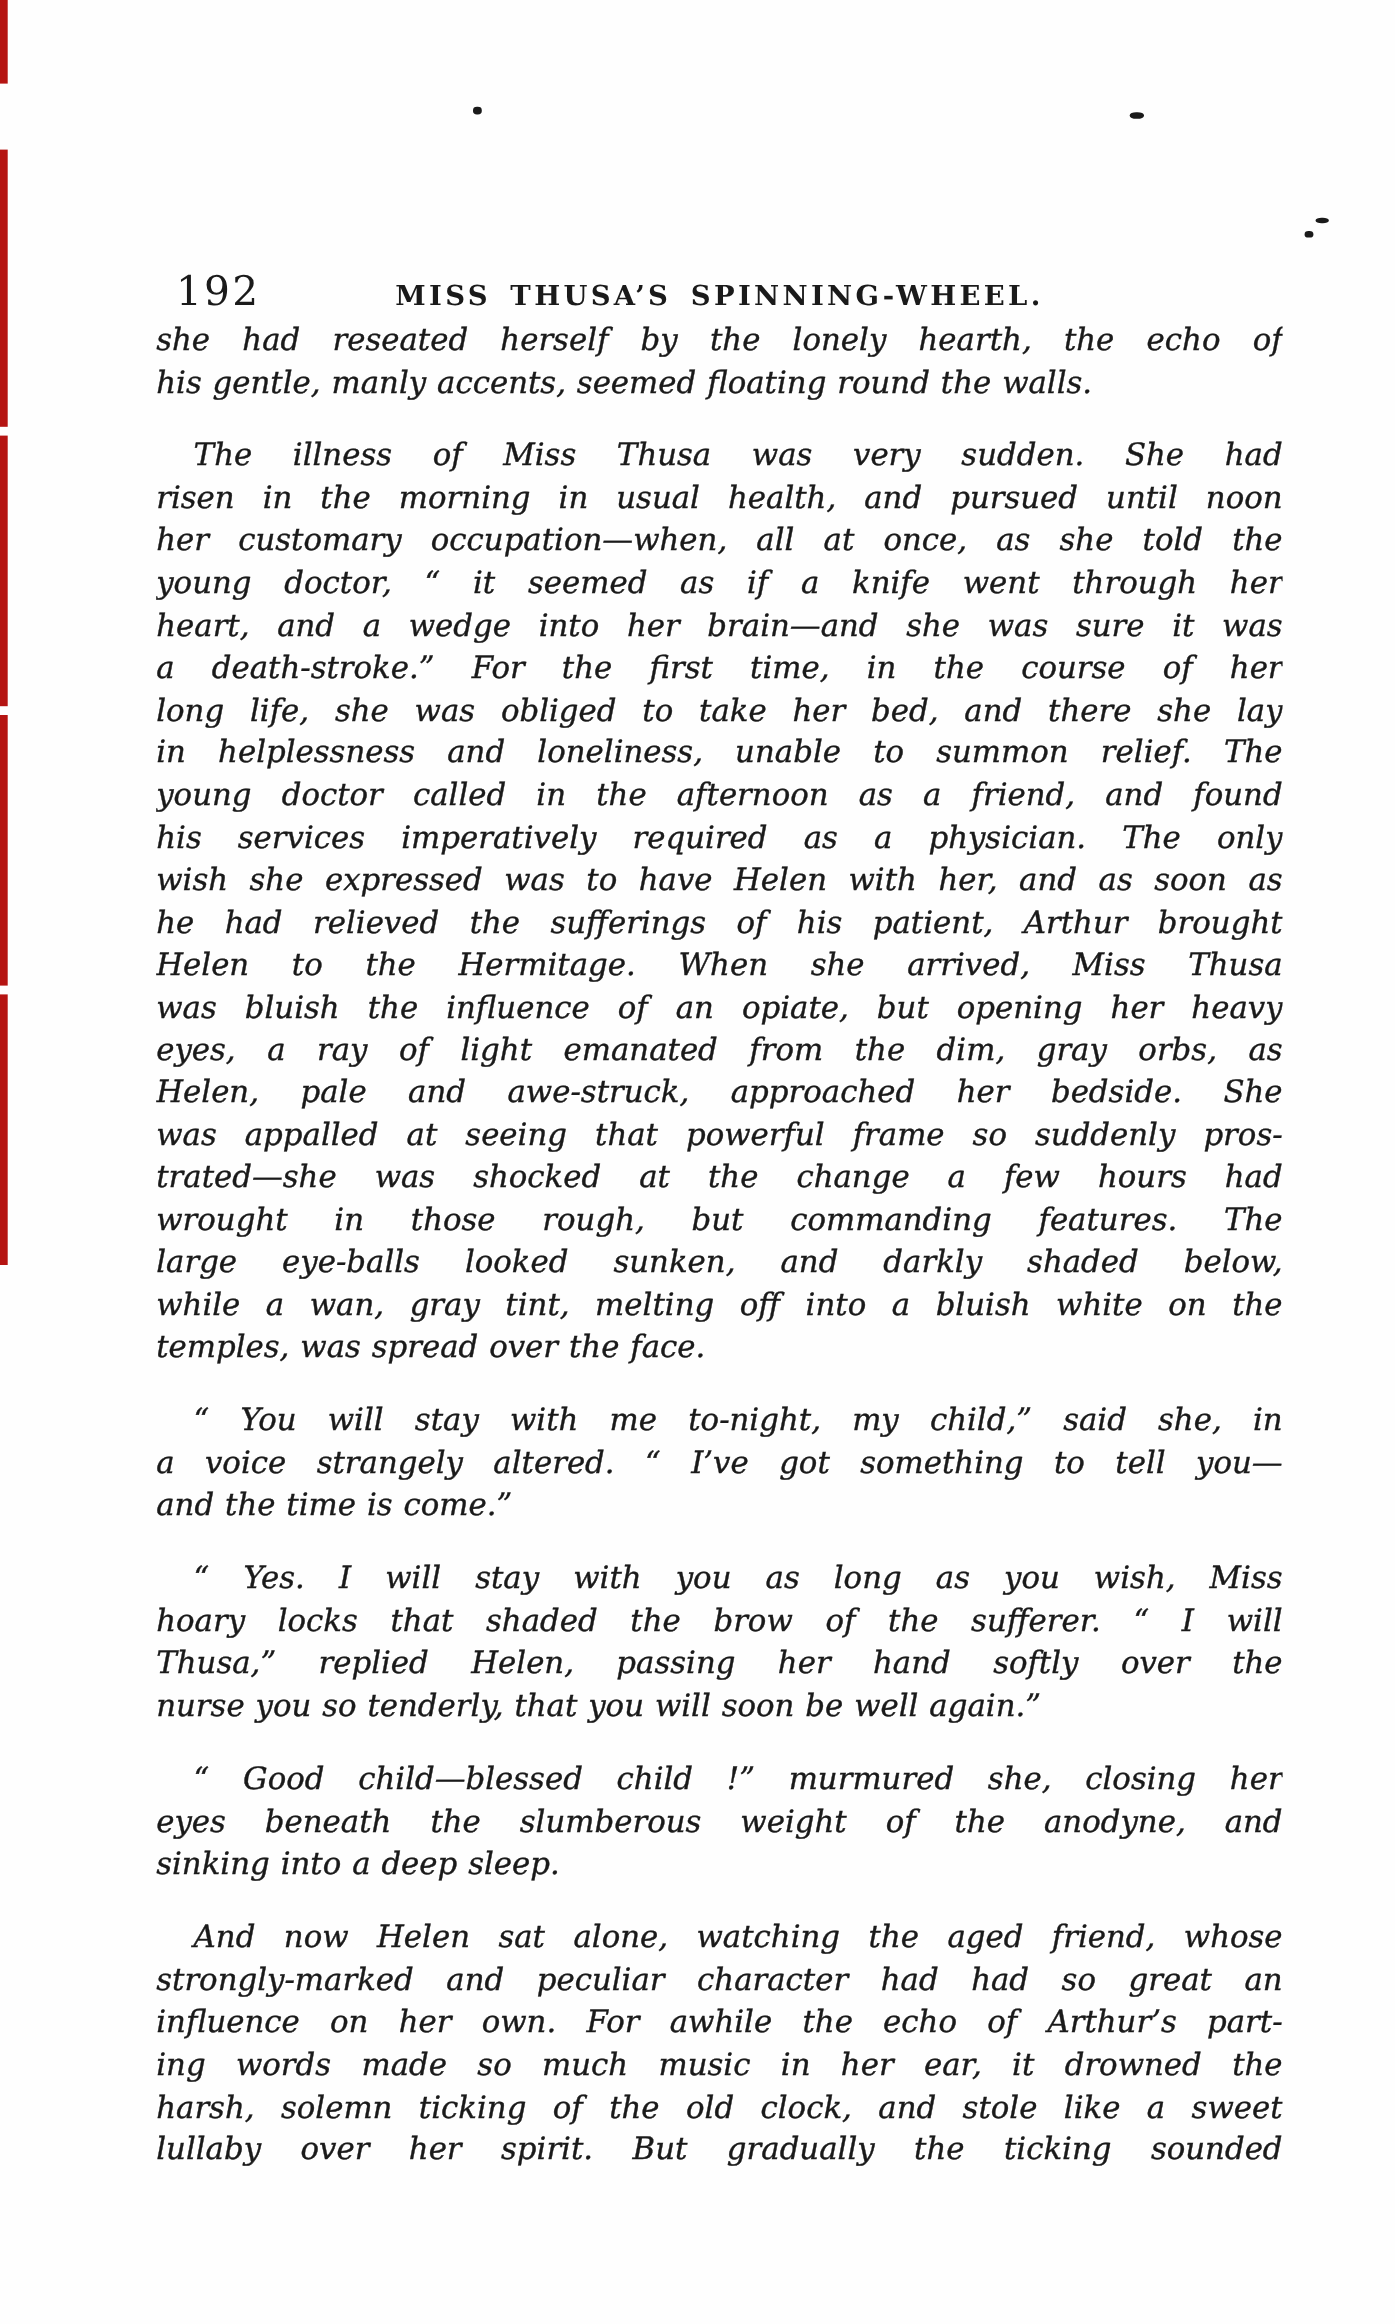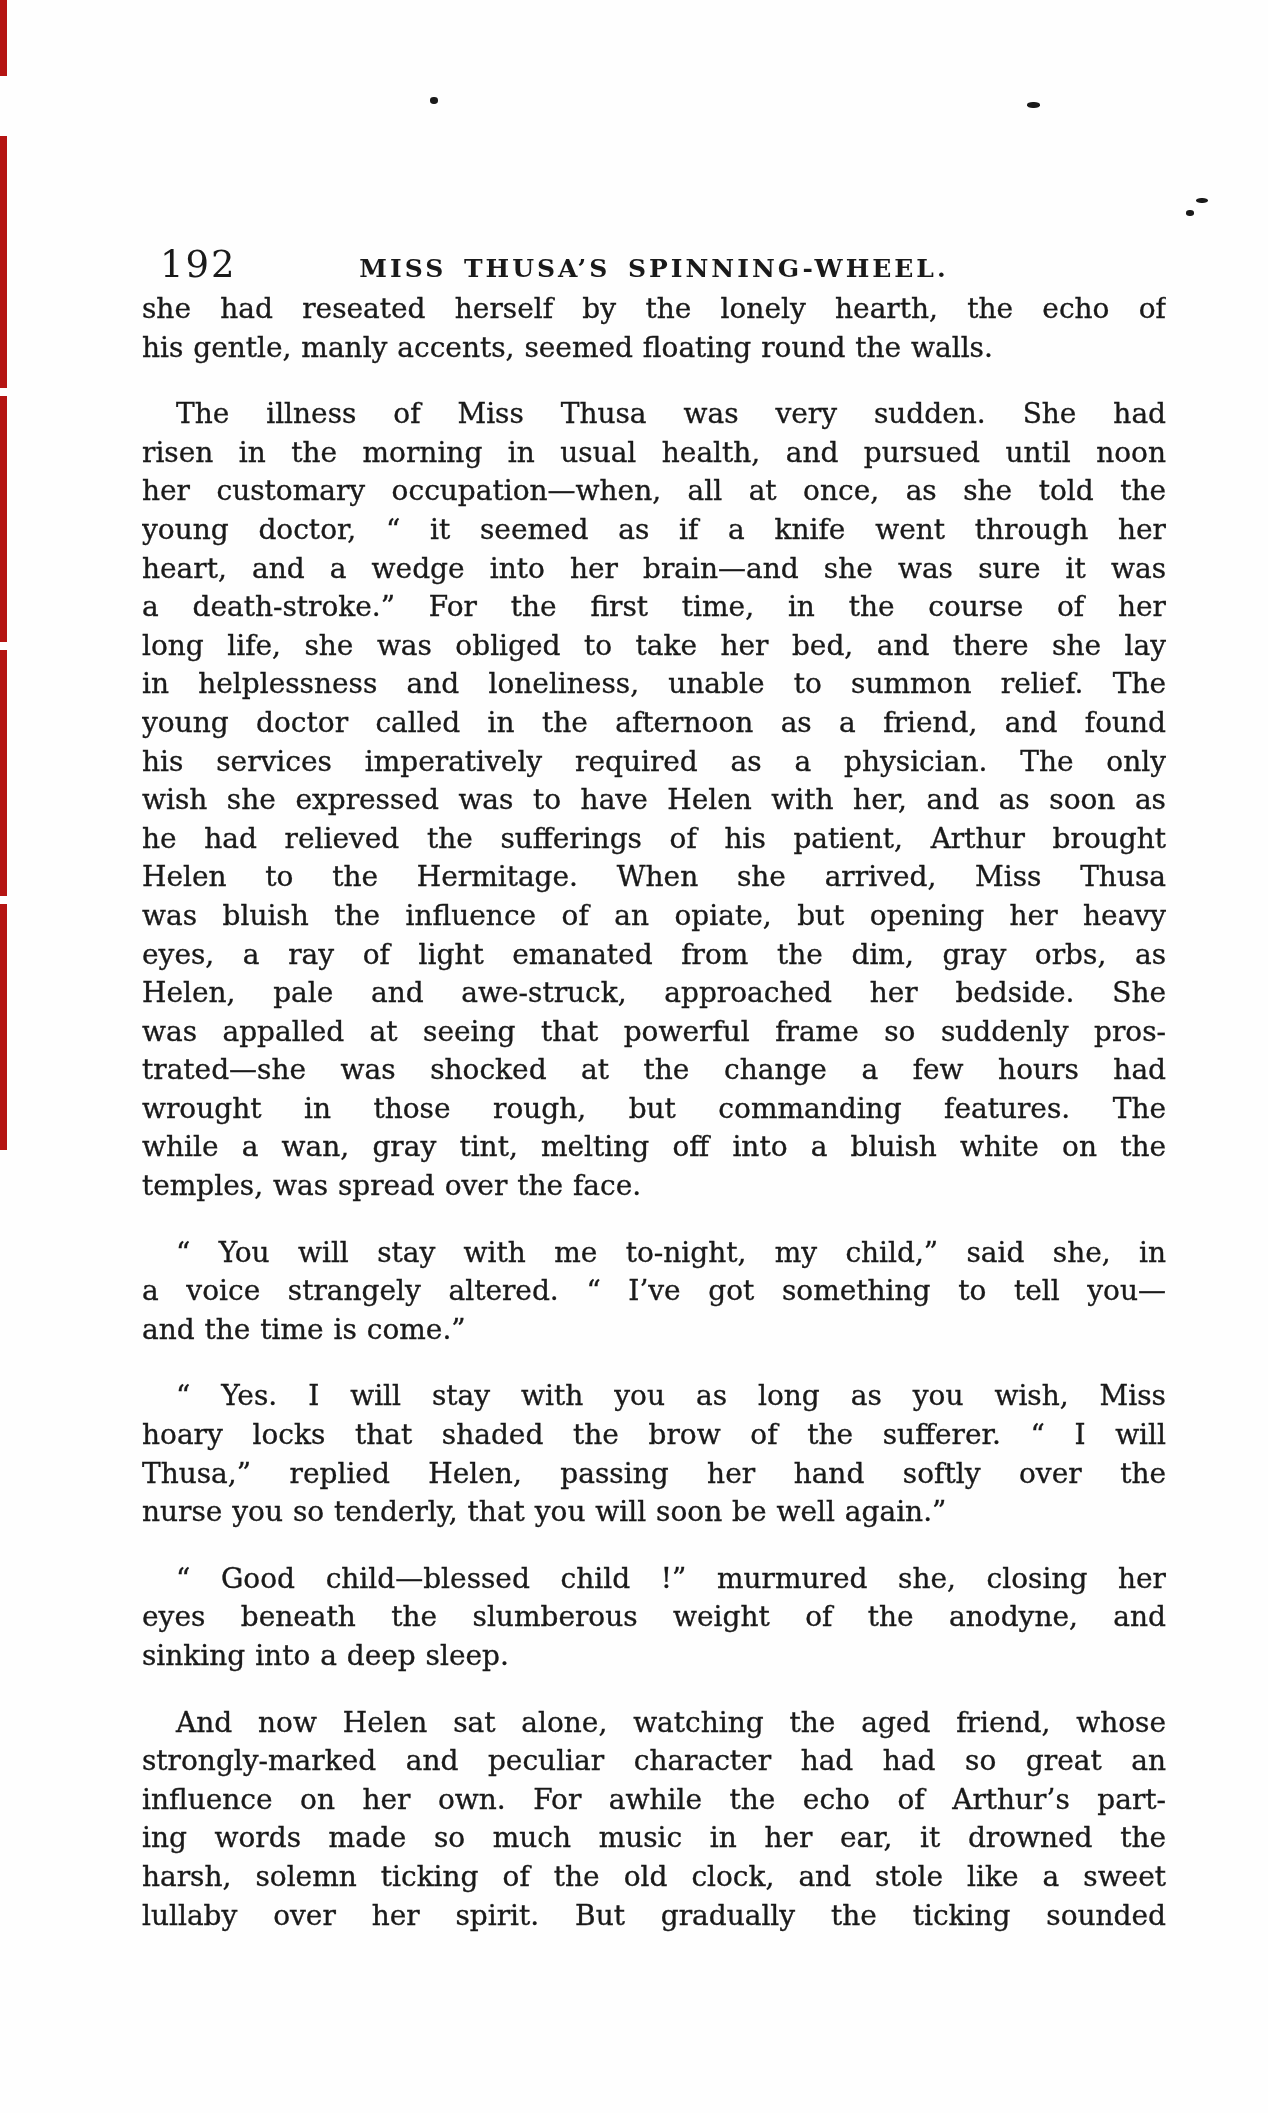--- a/index.html
+++ b/index.html
@@ -35,20 +35,21 @@
     font-weight: bold;
     letter-spacing: 3px;
     word-spacing: 6px;
     white-space: nowrap;
   }
   .body-text {
     position: absolute;
     left: 142px;
     top: 290px;
     width: 1024px;
+    font-style: italic;
     -webkit-text-stroke: 0.35px var(--ink, #1a1a1a);
   }
   .line {
     font-size: 28px;
     line-height: 38.6px;
     height: 38.6px;
     overflow: hidden;
     text-align: justify;
     text-align-last: justify;
     word-spacing: 1px;
@@ -86,20 +87,21 @@
       <div class="line">his services imperatively required as a physician. The only</div>
       <div class="line">wish she expressed was to have Helen with her, and as soon as</div>
       <div class="line">he had relieved the sufferings of his patient, Arthur brought</div>
       <div class="line">Helen to the Hermitage. When she arrived, Miss Thusa</div>
       <div class="line">was bluish the influence of an opiate, but opening her heavy</div>
       <div class="line">eyes, a ray of light emanated from the dim, gray orbs, as</div>
       <div class="line">Helen, pale and awe-struck, approached her bedside. She</div>
       <div class="line">was appalled at seeing that powerful frame so suddenly pros-</div>
       <div class="line">trated—she was shocked at the change a few hours had</div>
       <div class="line">wrought in those rough, but commanding features. The</div>
+      <div class="line">large eye-balls looked sunken, and darkly shaded below,</div>
       <div class="line">while a wan, gray tint, melting off into a bluish white on the</div>
       <div class="line end">temples, was spread over the face.</div>
       <div class="line indent">“ You will stay with me to-night, my child,” said she, in</div>
       <div class="line">a voice strangely altered. “ I’ve got something to tell you—</div>
       <div class="line end">and the time is come.”</div>
       <div class="line indent">“ Yes. I will stay with you as long as you wish, Miss</div>
       <div class="line">hoary locks that shaded the brow of the sufferer. “ I will</div>
       <div class="line">Thusa,” replied Helen, passing her hand softly over the</div>
       <div class="line end">nurse you so tenderly, that you will soon be well again.”</div>
       <div class="line indent">“ Good child—blessed child !” murmured she, closing her</div>

